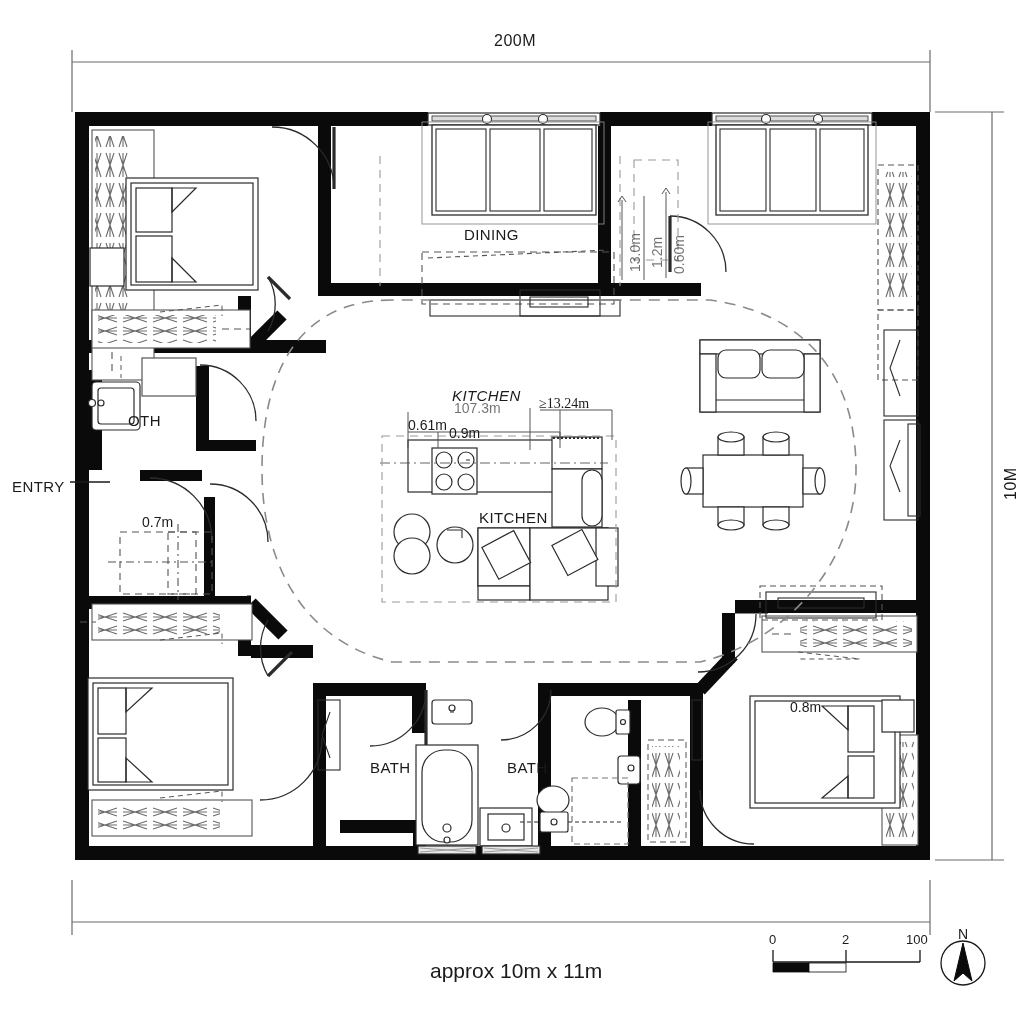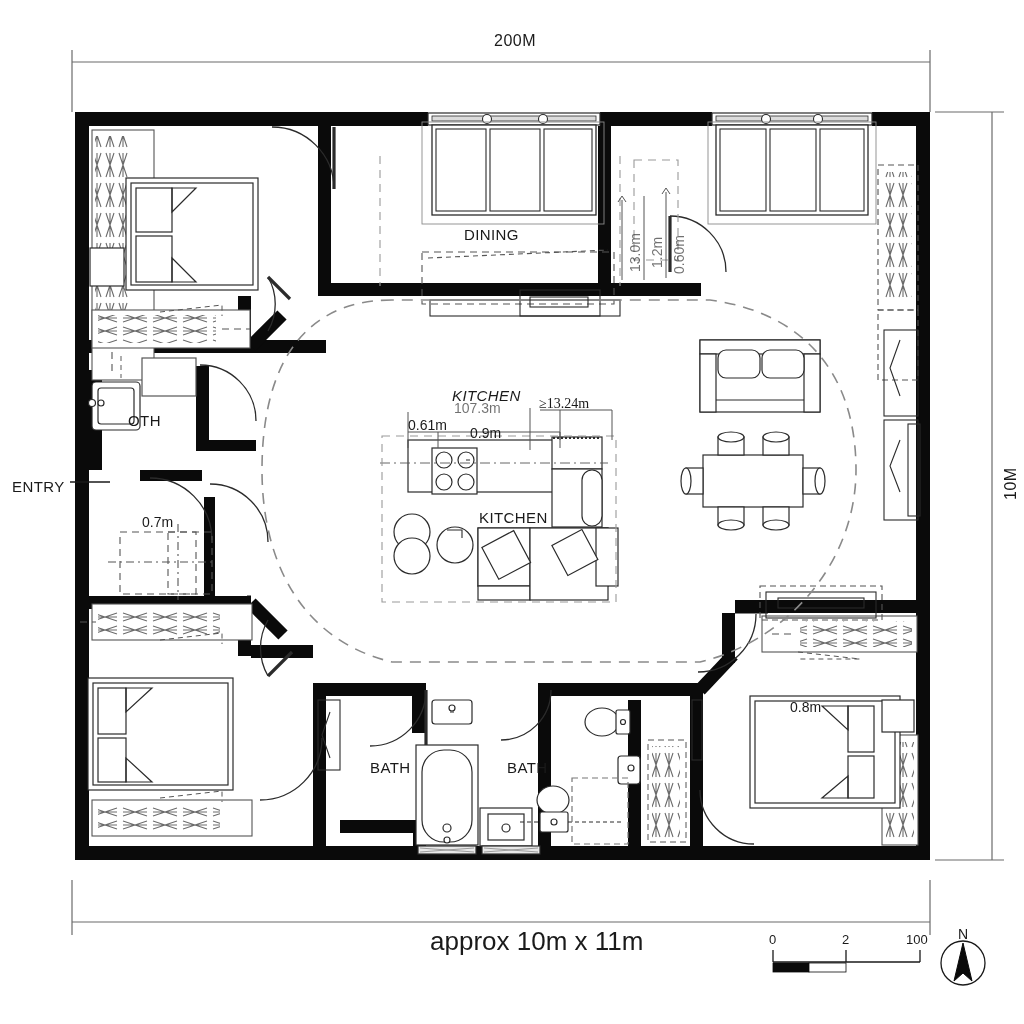--- a/index.html
+++ b/index.html
@@ -23,21 +23,21 @@
   .lbl {
     position: absolute;
     font-family: "Liberation Sans", sans-serif;
     color: #1a1a1a;
     white-space: nowrap;
     user-select: none;
   }
   .lbl-room { font-size: 15px; letter-spacing: 0.4px; }
   .lbl-dim  { font-size: 14px; }
   .lbl-overall { font-size: 16px; letter-spacing: 0.5px; }
-  .lbl-note { font-size: 26px; }
+  .lbl-note { font-size: 21px; margin-top: 33px; }
   .lbl-scale { font-size: 13px; }
   .lbl-north { font-size: 14px; }
   .lbl-vert {
     transform-origin: left top;
     transform: rotate(-90deg);
   }
   .lbl-blur { opacity: 0.62; }
 </style>
 </head>
 <body>
@@ -442,21 +442,21 @@
   <div class="lbl lbl-room" style="left:507px; top:759px;">BATH</div>
   <div class="lbl lbl-room" style="left:128px; top:412px;">OTH</div>
   <div class="lbl lbl-room" style="left:12px; top:478px;">ENTRY</div>
   <svg style="position:absolute; left:70px; top:470px; width:46px; height:20px;">
       <line x1="0" y1="12" x2="40" y2="12" stroke="#1a1a1a" stroke-width="1.4"></line>
     </svg>
 
   <div class="lbl lbl-dim lbl-blur" style="left:454px; top:400px;">107.3m</div>
   <div class="lbl lbl-dim" style="left:539px; top:396px;font-family:Liberation Serif, serif;">≥13.24m</div>
   <div class="lbl lbl-dim" style="left:408px; top:417px;">0.61m</div>
-  <div class="lbl lbl-dim" style="left:470px; top:425px;">0.9m</div>
+  <div class="lbl lbl-dim" style="left:449px; top:425px;">0.9m</div>
   <div class="lbl lbl-dim" style="left:142px; top:514px;">0.7m</div>
   <div class="lbl lbl-dim" style="left:790px; top:699px;text-align:right;">0.8m</div>
 
   <div class="lbl lbl-dim lbl-vert lbl-blur" style="left:627px; top:272px;">13.0m</div>
   <div class="lbl lbl-dim lbl-vert lbl-blur" style="left:649px; top:268px;">1.2m</div>
   <div class="lbl lbl-dim lbl-vert lbl-blur" style="left:671px; top:274px;">0.60m</div>
 
   <div class="lbl lbl-note" style="left:430px; top:926px;">approx 10m x 11m</div>
 
   <div class="lbl lbl-scale" style="left:769px; top:932px;">0</div>

